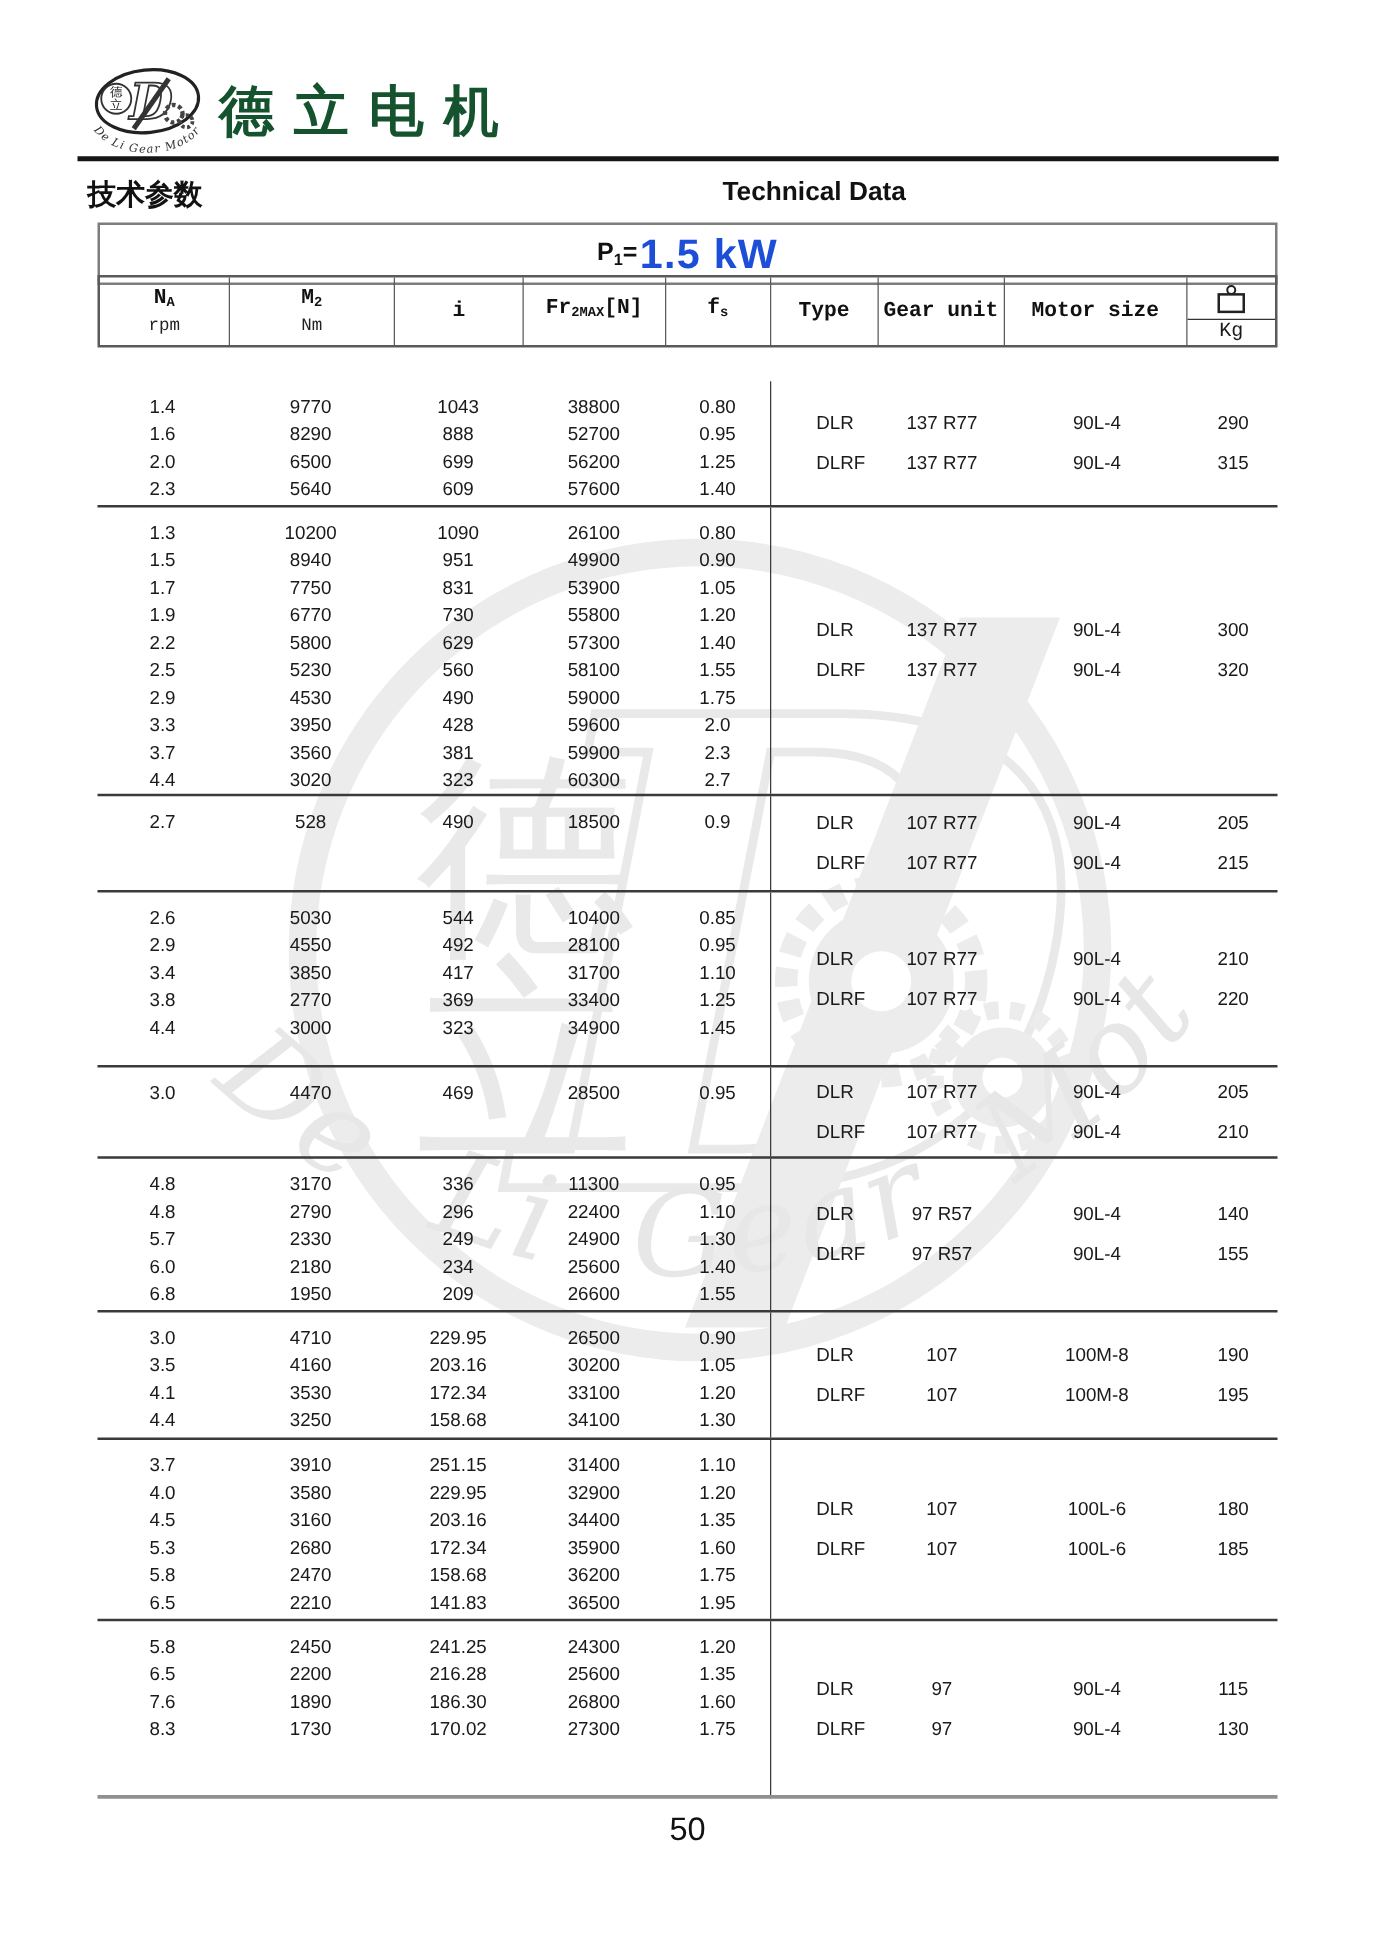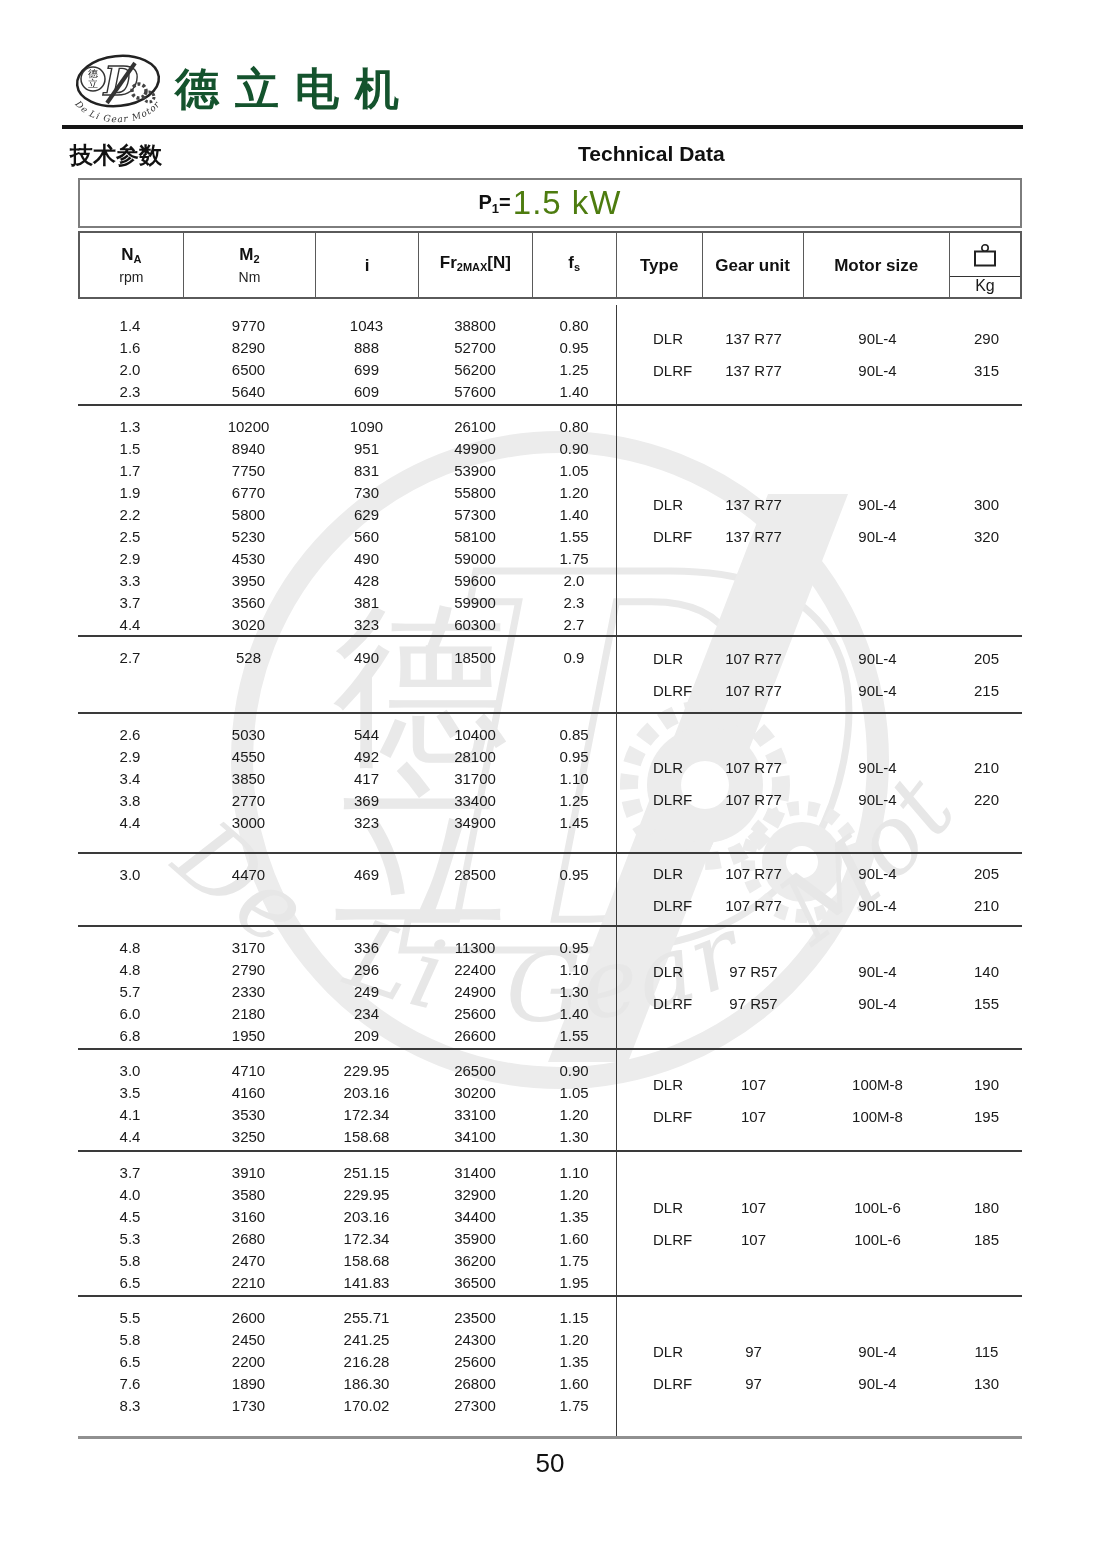--- a/index.html
+++ b/index.html
@@ -19,25 +19,25 @@
                 font-size:44px; font-weight:bold; letter-spacing:16px; color:#14532d; }
   .top-rule { position:absolute; left:62px; top:125px; width:961px; height:4px; background:#151515; }
   .title-cn { position:absolute; left:70px; top:140px; font-size:23px; font-weight:bold; color:#111; }
   .title-en { position:absolute; left:578px; top:142px; font-size:21px; font-weight:bold; color:#111; }
 
   
   .power-box { position:absolute; left:78px; top:178px; width:944px; height:50px; border:2px solid #7d7d7d;
                display:flex; align-items:center; justify-content:center; background:transparent; }
   .p-pre { font-size:20px; font-weight:bold; color:#111; }
   .p-pre sub { font-size:13px; font-weight:bold; vertical-align:-4px; }
-  .p-val { font-size:33px; font-weight:normal; color:#4d7c0f; letter-spacing:1px; margin-left:2px; }
-
-  
-  .thead { position:absolute; left:78px; top:231px; width:944px; height:68px; border:2px solid #5a5a5a;
-           display:flex; background:transparent; }
+  .p-val { font-size:33px; font-weight:bold; color:#1d4ed8; letter-spacing:1px; margin-left:2px; }
+
+  
+  .thead { position:absolute; left:78px; top:220px; width:944px; height:58px; border:2px solid #5a5a5a;
+           display:flex; background:transparent;font-family:Liberation Mono, monospace; }
   .hc { border-right:1.5px solid #5a5a5a; display:flex; flex-direction:column; align-items:center;
         justify-content:center; }
   .hc:last-child { border-right:none; }
   .h-main { font-size:17px; font-weight:bold; color:#111; line-height:19px; }
   .h-main sub { font-size:11px; font-weight:bold; vertical-align:-3px; }
   .h-sub { font-size:14px; color:#222; line-height:16px; }
   .hc-kg { justify-content:stretch; }
   .kg-top { flex:1; display:flex; align-items:center; justify-content:center; width:100%; padding-top:2px; }
   .kg-label { border-top:1.5px solid #333; width:100%; text-align:center; font-size:16px; padding:0 0 2px; }
 
@@ -548,27 +548,20 @@
               <span class="c rw0 cell-type">DLRF</span>
               <span class="c rw1 cell-gear-unit">107</span>
               <span class="c rw2 cell-motor-size">100L-6</span>
               <span class="c rw3 cell-weight">185</span>
             </div>
           </div>
         </div>
         <div class="group" style="min-height: 141px;">
           <div class="g-left">
             <div class="drow">
-              <span class="c cw0 cell-na">5.5</span>
-              <span class="c cw1 cell-m2">2600</span>
-              <span class="c cw2 cell-i">255.71</span>
-              <span class="c cw3 cell-fr2max">23500</span>
-              <span class="c cw4 cell-fs">1.15</span>
-            </div>
-            <div class="drow">
               <span class="c cw0 cell-na">5.8</span>
               <span class="c cw1 cell-m2">2450</span>
               <span class="c cw2 cell-i">241.25</span>
               <span class="c cw3 cell-fr2max">24300</span>
               <span class="c cw4 cell-fs">1.20</span>
             </div>
             <div class="drow">
               <span class="c cw0 cell-na">6.5</span>
               <span class="c cw1 cell-m2">2200</span>
               <span class="c cw2 cell-i">216.28</span>

